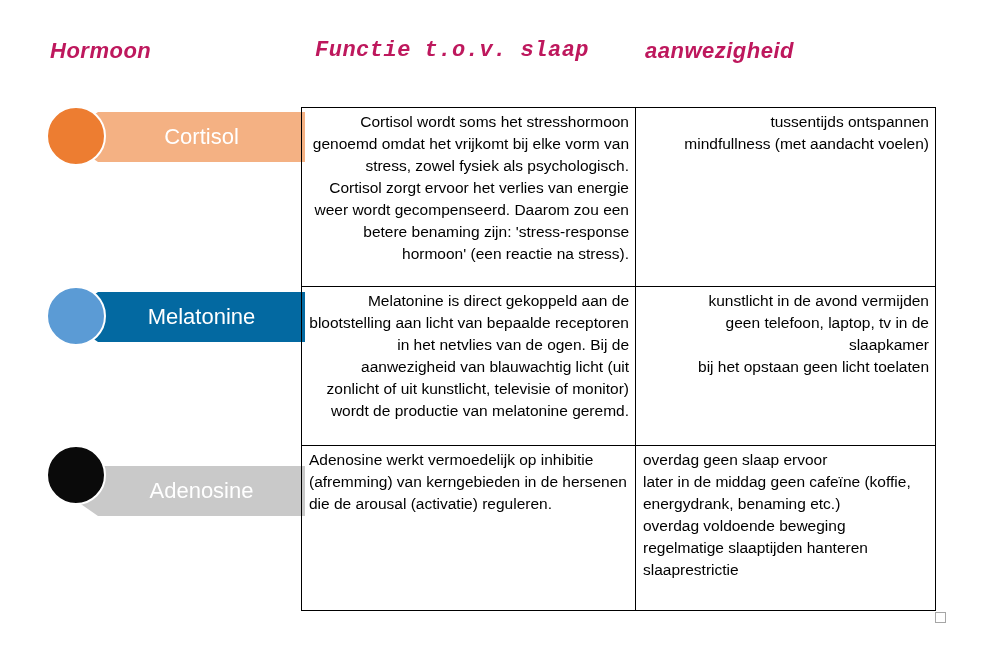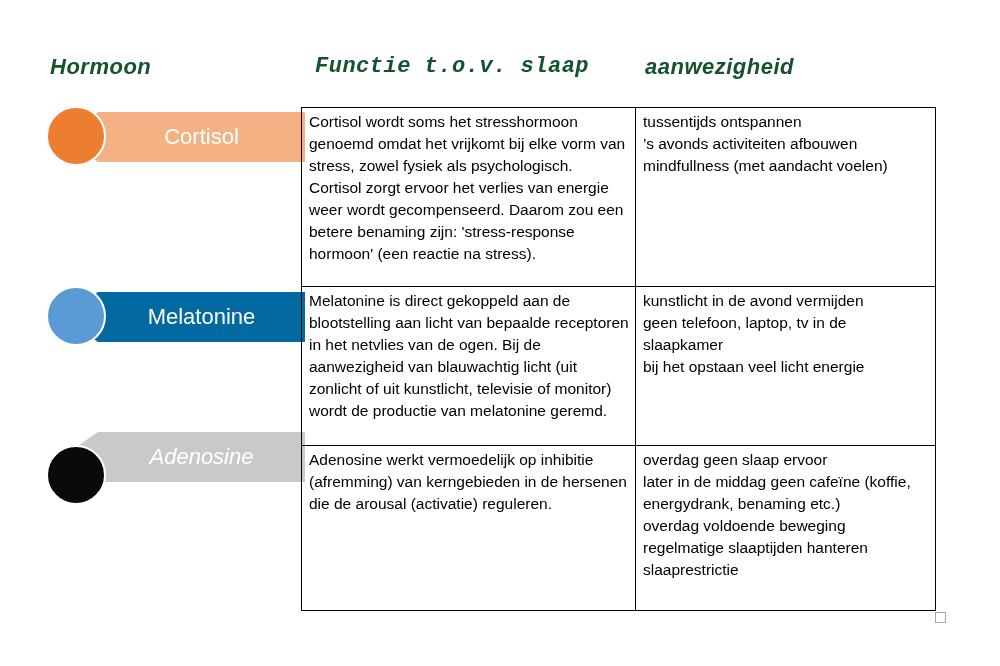--- a/index.html
+++ b/index.html
@@ -7,23 +7,23 @@
     width:1000px;height:666px;
     background:#ffffff;
     font-family:"Liberation Sans", sans-serif;
     position:relative;
     overflow:hidden;
   }
   .page{position:absolute;inset:0;}
 
   
   .hdr{
-    position:absolute;top:54px;
+    position:absolute;top:38px;
     font-size:22px;font-weight:bold;font-style:italic;
-    color:#14532d;letter-spacing:0.5px;
+    color:#be185d;letter-spacing:0.5px;
     white-space:nowrap;
   }
   .hdr-hormoon{left:50px;}
   .hdr-functie{left:315px;font-family:Liberation Mono, monospace;}
   .hdr-optimalisatie{left:645px;}
 
   
   .banner{
     position:absolute;left:62px;width:243px;height:50px;
     clip-path:polygon(0 50%, 36px 0, 100% 0, 100% 100%, 36px 100%);
@@ -35,42 +35,42 @@
     color:#ffffff;font-size:22px;line-height:1;
     white-space:nowrap;
   }
   .circle{
     position:absolute;left:46px;width:56px;height:56px;
     border-radius:50%;border:2px solid #ffffff;
     z-index:2;
   }
   .row0 .banner{top:112px;} .row0.circle{top:106px;}
   .row1 .banner{top:292px;} .row1.circle{top:286px;}
-  .row2 .banner{top:432px;font-style:italic;} .row2.circle{top:445px;}
+  .row2 .banner{top:466px;} .row2.circle{top:445px;}
 
   
   .htable{
     position:absolute;left:301px;top:107px;
     width:635px;height:504px;
     border:1.5px solid #000000;
     box-sizing:border-box;
     display:grid;
     grid-template-columns:334px 1fr;
     grid-template-rows:179px 159px 1fr;
     background:transparent;
     z-index:3;
   }
   .cell{
     padding:3px 6px 3px 7px;
     font-size:15.5px;line-height:22px;color:#000000;
     box-sizing:border-box;
     overflow:hidden;
   }
   .cell.func{border-right:1.5px solid #000000;}
-  .cell.rb{border-bottom:1.5px solid #000000;}
+  .cell.rb{border-bottom:1.5px solid #000000;text-align:right;}
 
   
   .resize-handle{
     position:absolute;left:935px;top:612px;
     width:9px;height:9px;
     border:1px solid #a6a6a6;background:#ffffff;
     z-index:4;
   }
 </style>
 </head>
@@ -100,29 +100,28 @@
     <div class="banner" style="background-color: rgb(201, 201, 201);">
       <span class="banner-text">Adenosine</span>
     </div>
   </div>
   <div class="circle row2" style="background-color: rgb(10, 10, 10);"></div>
 
   <div class="htable">
     <div class="cell func rb">Cortisol wordt soms het stresshormoon genoemd omdat het vrijkomt bij elke vorm van stress, zowel fysiek als psychologisch. Cortisol zorgt ervoor het verlies van energie weer wordt gecompenseerd. Daarom zou een betere benaming zijn: 'stress-response hormoon' (een reactie na stress).</div>
     <div class="cell opt rb">
         <div>tussentijds ontspannen</div>
-        <div>’s avonds activiteiten afbouwen</div>
         <div>mindfullness (met aandacht voelen)</div>
       </div>
 
     <div class="cell func rb">Melatonine is direct gekoppeld aan de blootstelling aan licht van bepaalde receptoren in het netvlies van de ogen. Bij de aanwezigheid van blauwachtig licht (uit zonlicht of uit kunstlicht, televisie of monitor) wordt de productie van melatonine geremd.</div>
     <div class="cell opt rb">
         <div>kunstlicht in de avond vermijden</div>
         <div>geen telefoon, laptop, tv in de slaapkamer</div>
-        <div>bij het opstaan veel licht energie</div>
+        <div>bij het opstaan geen licht toelaten</div>
       </div>
 
     <div class="cell func">Adenosine werkt vermoedelijk op inhibitie (afremming) van kerngebieden in de hersenen die de arousal (activatie) reguleren.</div>
     <div class="cell opt">
         <div>overdag geen slaap ervoor</div>
         <div>later in de middag geen cafeïne (koffie, energydrank, benaming etc.)</div>
         <div>overdag voldoende beweging</div>
         <div>regelmatige slaaptijden hanteren</div>
         <div>slaaprestrictie</div>
       </div>

